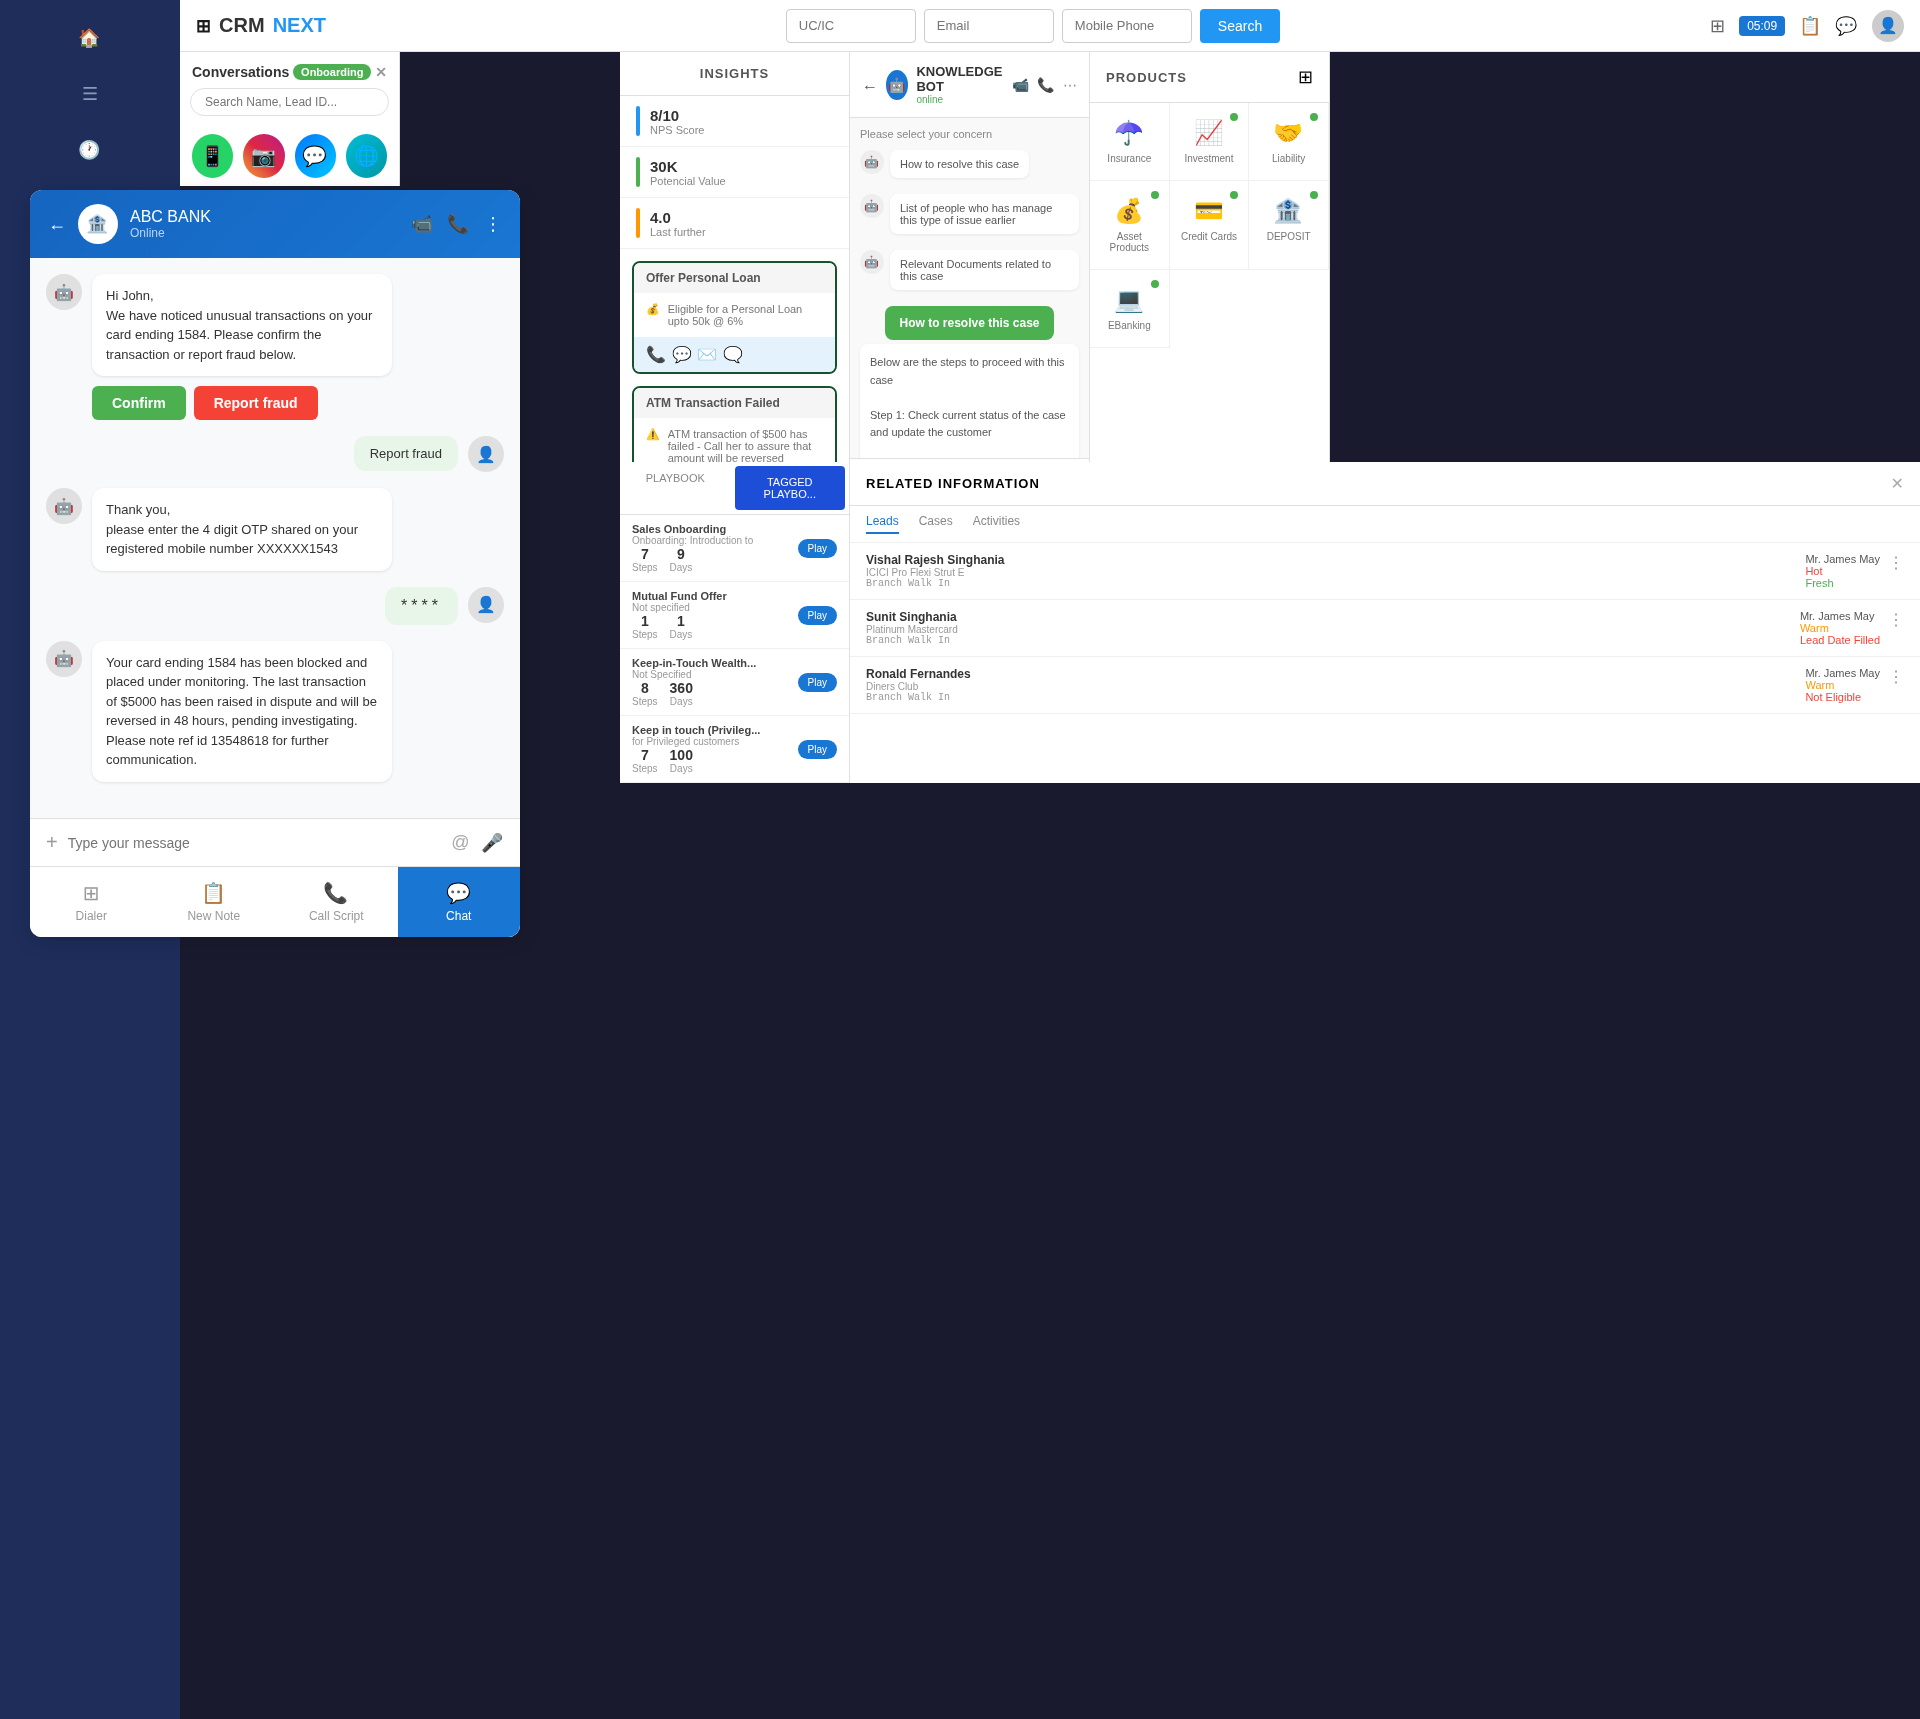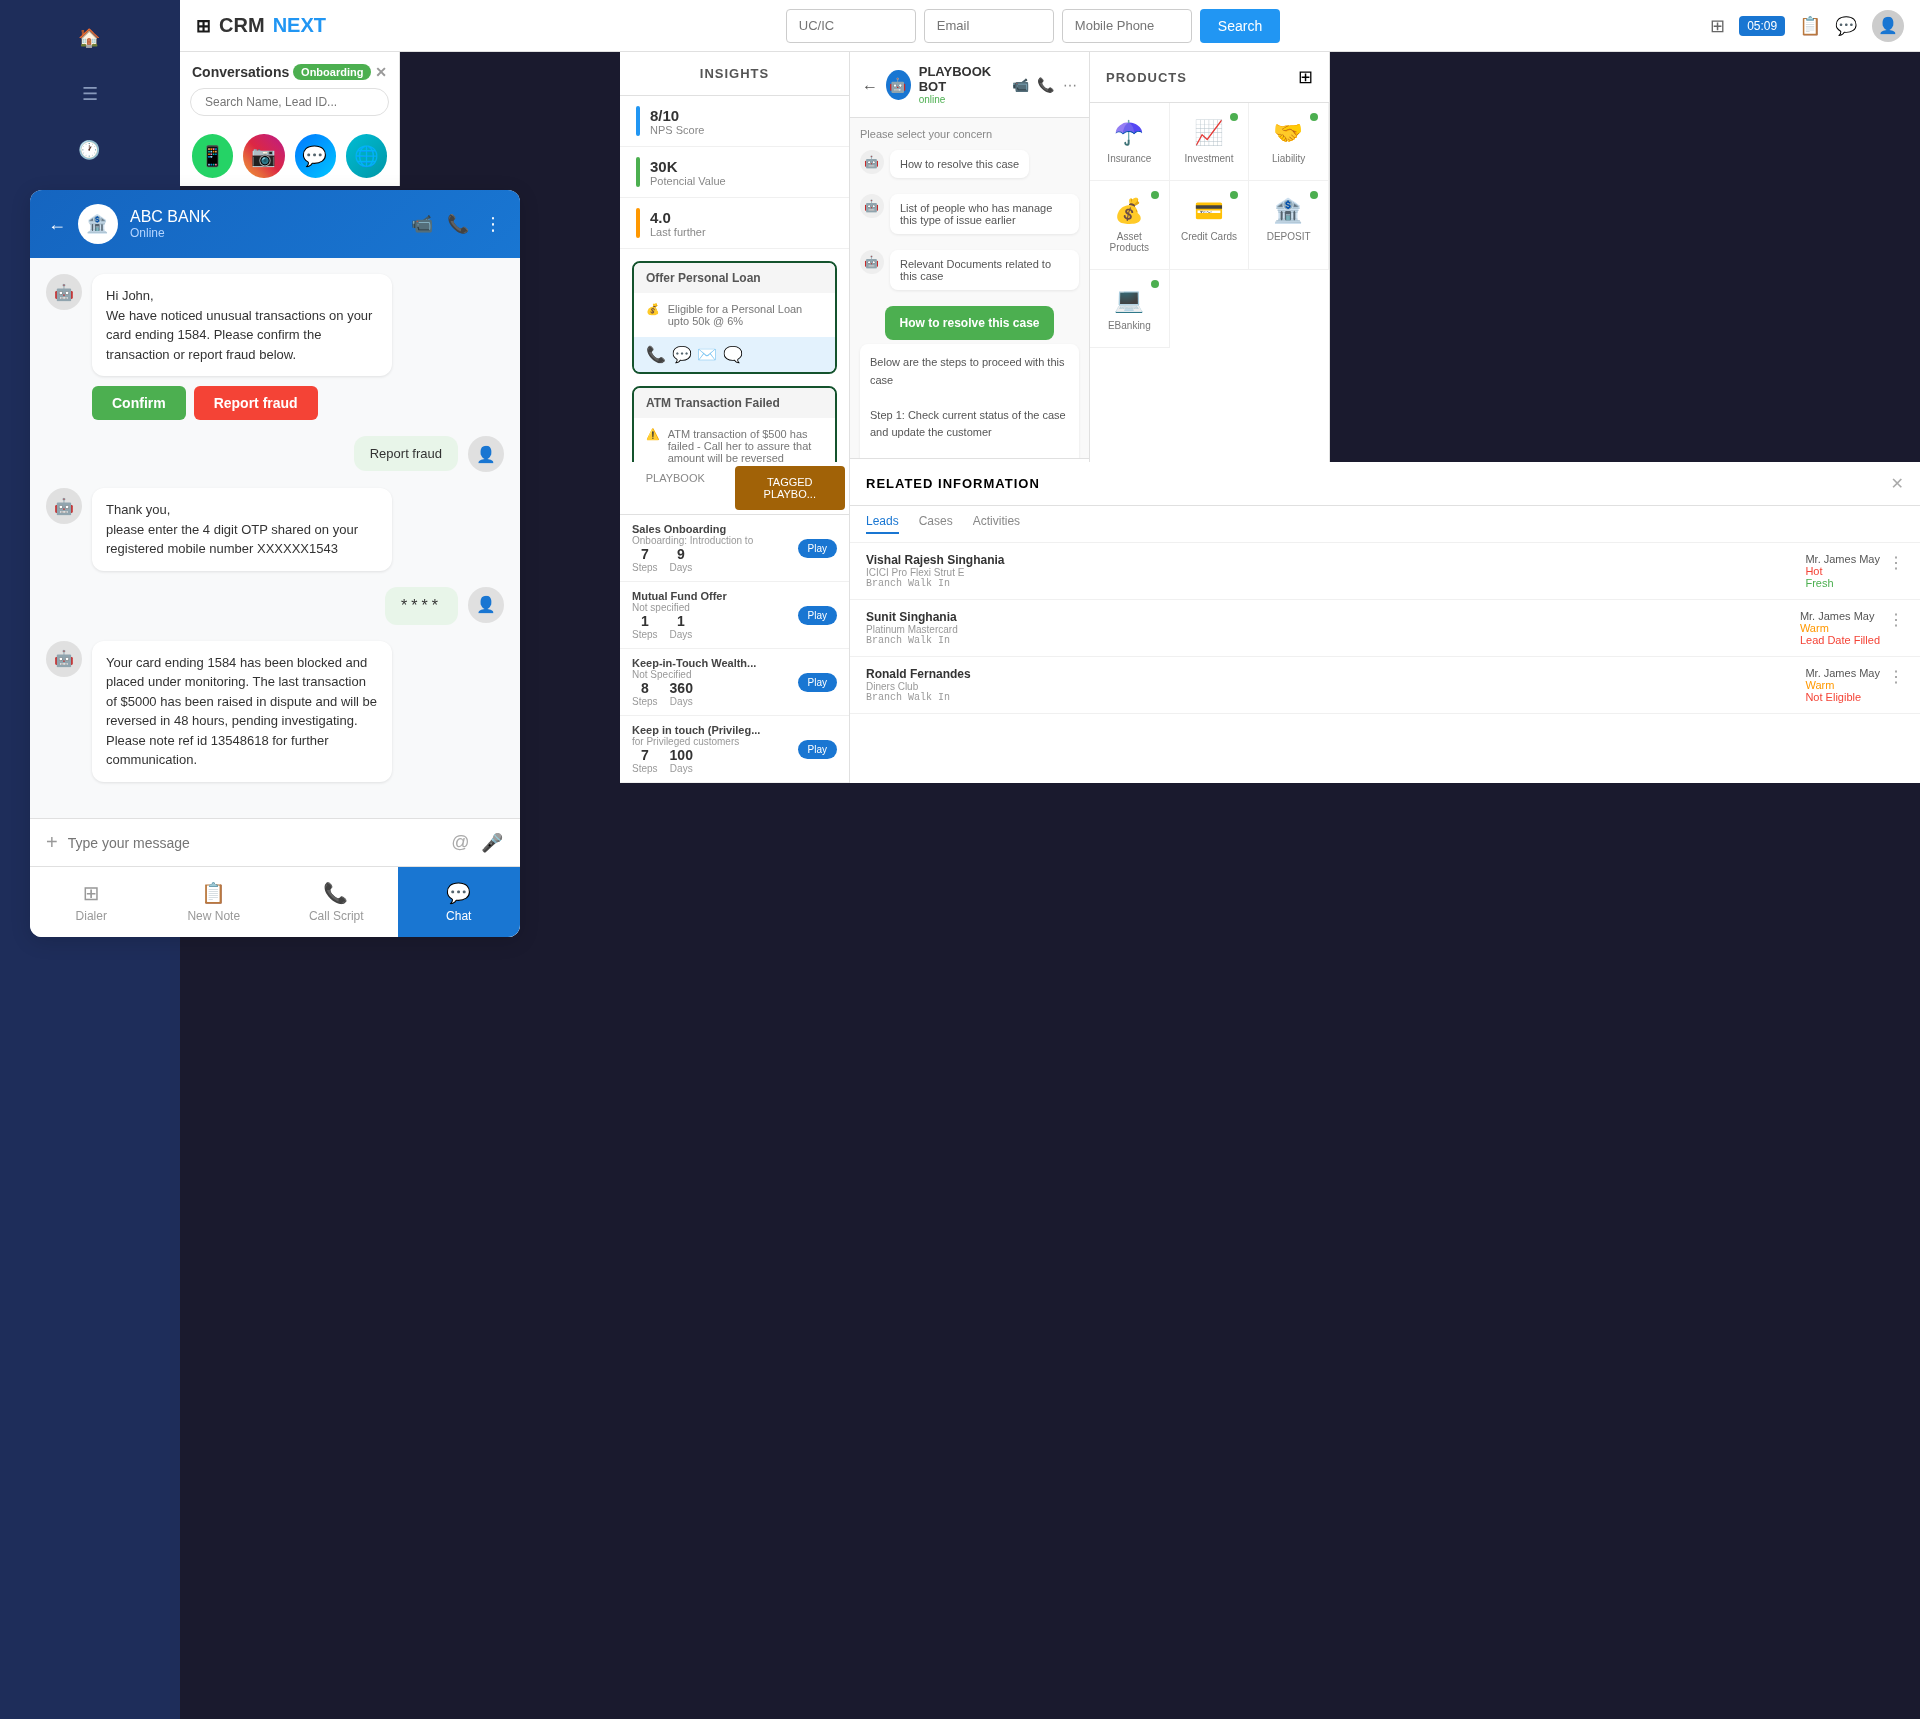--- a/index.html
+++ b/index.html
@@ -312,21 +312,21 @@
       width: 230px;
       background: #fff;
       border-right: 1px solid #e0e0e0;
     }
     .playbook-tabs {
       display: flex; border-bottom: 1px solid #e0e0e0;
     }
     .playbook-tab {
       flex: 1; padding: 10px; text-align: center; font-size: 11px; color: #888; cursor: pointer;
     }
-    .playbook-tab.active { background: #a16207; color: #fff; border-radius: 4px; margin: 4px; }
+    .playbook-tab.active { background: #1d4ed8; color: #fff; border-radius: 4px; margin: 4px; }
     .playbook-item {
       display: flex; align-items: center; padding: 8px 12px; border-bottom: 1px solid #f0f0f0; gap: 8px;
     }
     .playbook-name { font-size: 11px; font-weight: 600; color: #444; }
     .playbook-sub { font-size: 10px; color: #999; }
     .playbook-meta { display: flex; gap: 4px; font-size: 10px; color: #777; }
     .playbook-num { font-size: 14px; font-weight: 700; color: #333; text-align: center; }
     .playbook-label { font-size: 10px; color: #999; text-align: center; }
     .play-btn {
       background: #1976D2; color: #fff; border: none; border-radius: 12px;
@@ -575,21 +575,21 @@
         <span>🗨️</span>
       </div>
     </div>
   </div>
 
   <div class="kb-panel">
     <div class="kb-header">
       <span class="kb-back">←</span>
       <div class="kb-avatar">🤖</div>
       <div>
-        <div class="kb-title">PLAYBOOK BOT</div>
+        <div class="kb-title">KNOWLEDGE BOT</div>
         <div class="kb-status">online</div>
       </div>
       <div class="kb-actions">
         <span>📹</span>
         <span>📞</span>
         <span>⋯</span>
       </div>
     </div>
 
     <div class="kb-messages">

